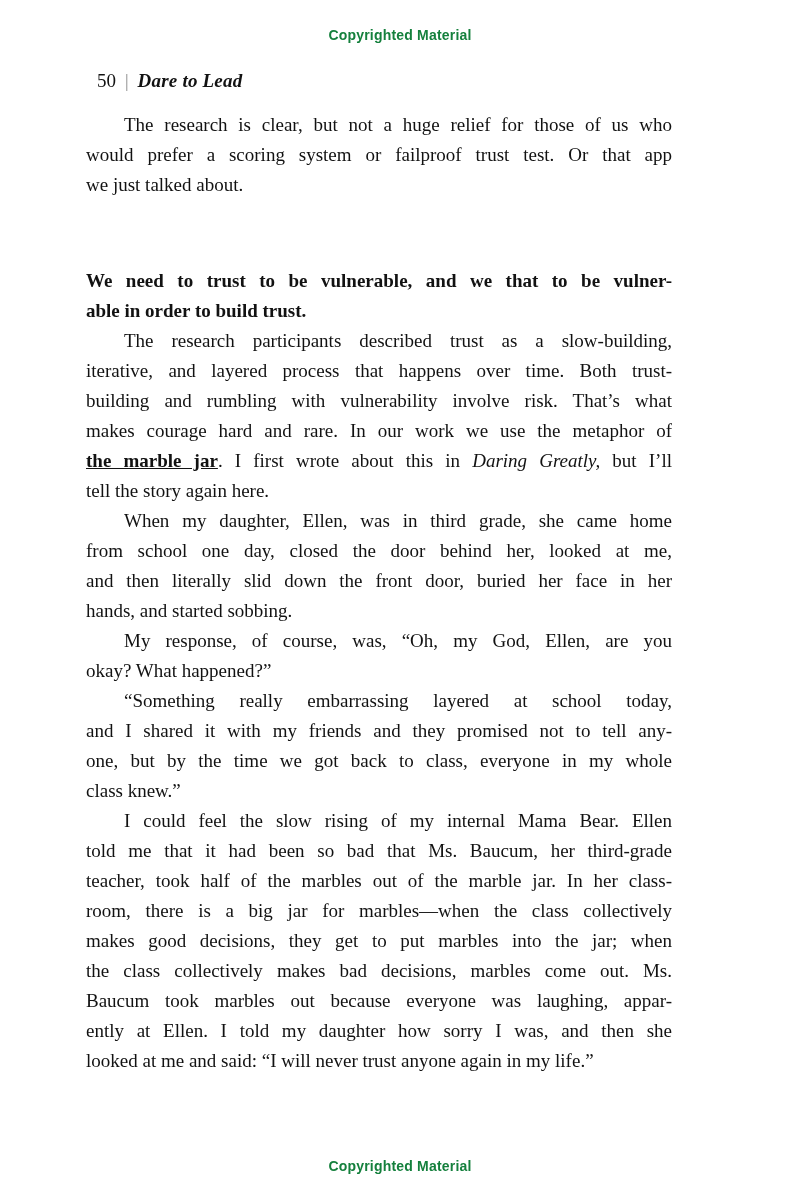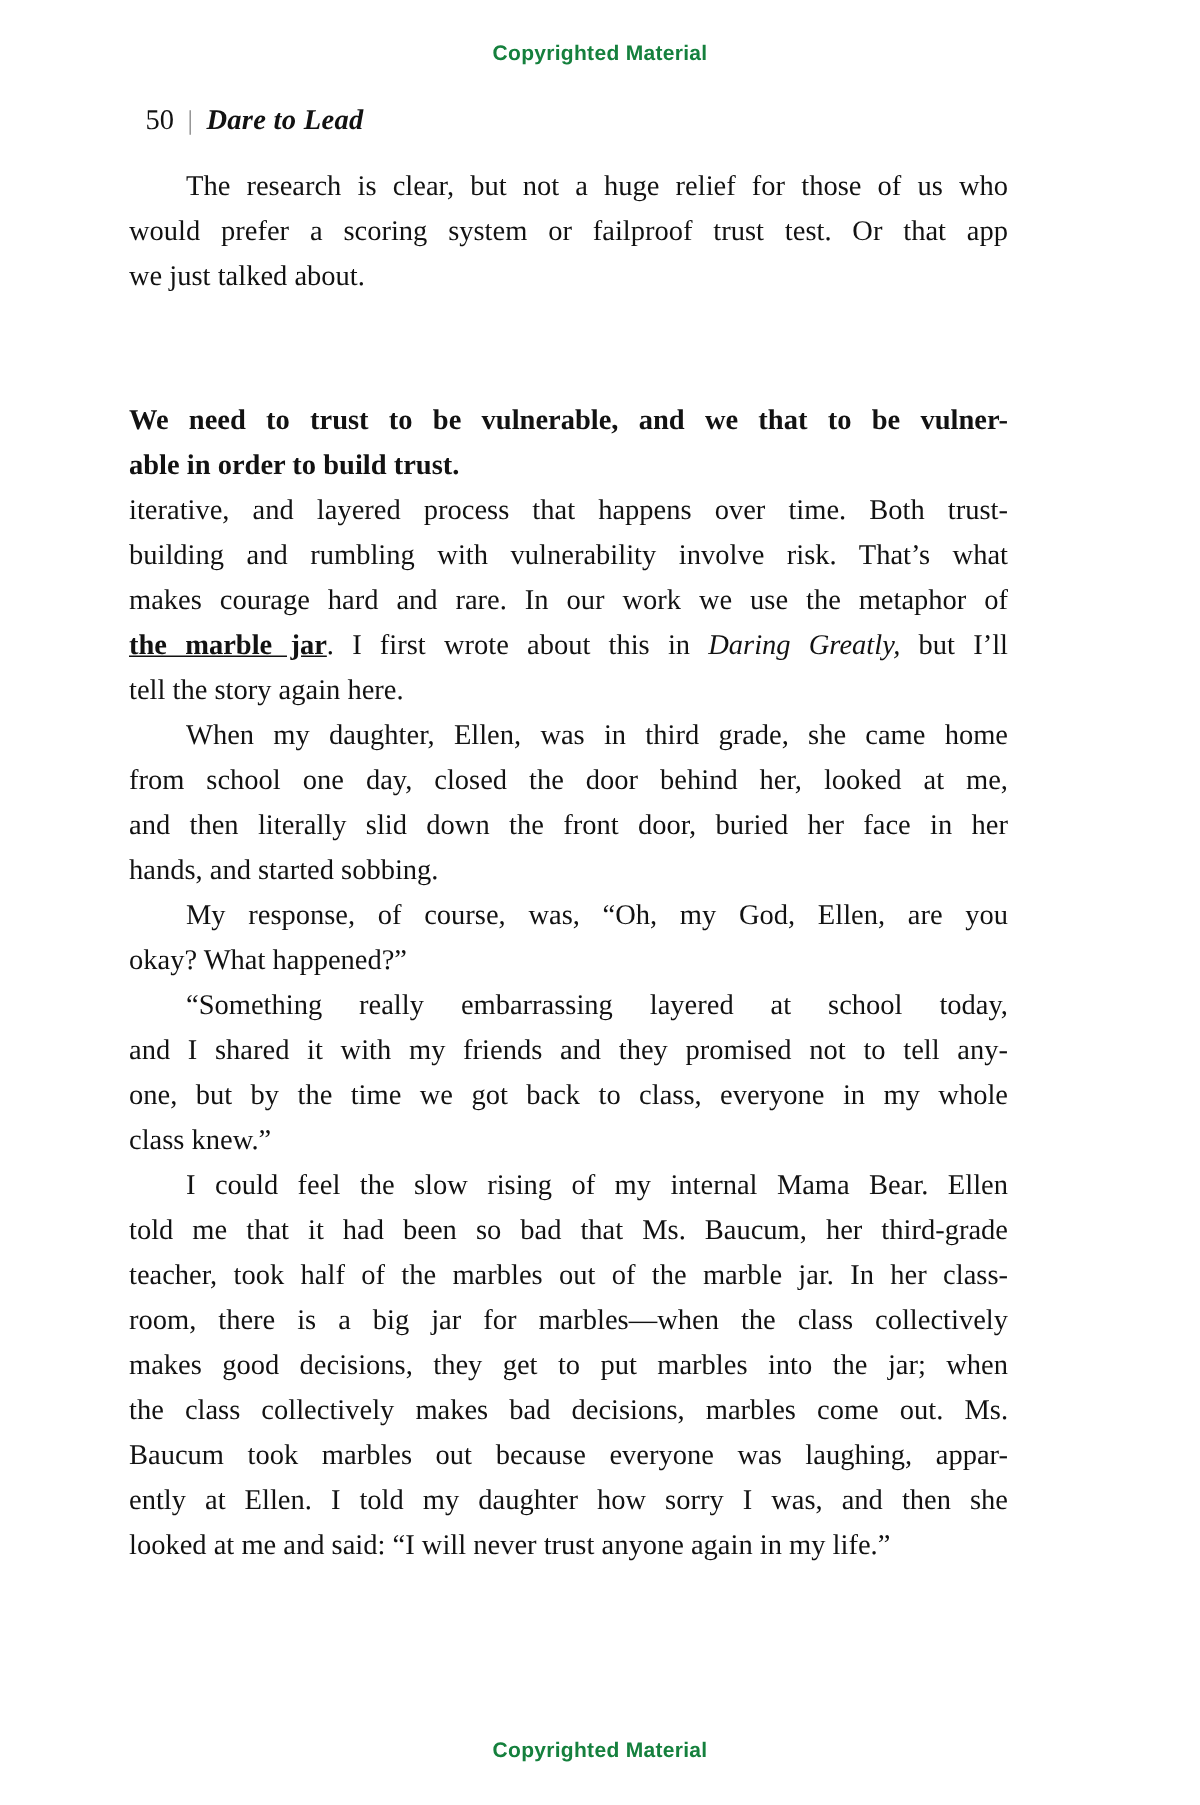--- a/index.html
+++ b/index.html
@@ -80,20 +80,21 @@
       <div class="para body">
         <div class="line indent"><span>The research is clear, but not a huge relief for those of us who</span></div>
         <div class="line"><span>would prefer a scoring system or failproof trust test. Or that app</span></div>
         <div class="line last"><span>we just talked about.</span></div>
       </div>
       <div class="para heading">
         <div class="line"><span>We need to trust to be vulnerable, and we that to be vulner-</span></div>
         <div class="line last"><span>able in order to build trust.</span></div>
       </div>
       <div class="para body">
+        <div class="line indent"><span>The research participants described trust as a slow-building,</span></div>
         <div class="line"><span>iterative, and layered process that happens over time. Both trust-</span></div>
         <div class="line"><span>building and rumbling with vulnerability involve risk. That’s what</span></div>
         <div class="line"><span>makes courage hard and rare. In our work we use the metaphor of</span></div>
         <div class="line"><span class="b">the marble jar</span><span>. I first wrote about this in </span><span class="i">Daring Greatly,</span><span> but I’ll</span></div>
         <div class="line last"><span>tell the story again here.</span></div>
       </div>
       <div class="para body">
         <div class="line indent"><span>When my daughter, Ellen, was in third grade, she came home</span></div>
         <div class="line"><span>from school one day, closed the door behind her, looked at me,</span></div>
         <div class="line"><span>and then literally slid down the front door, buried her face in her</span></div>

